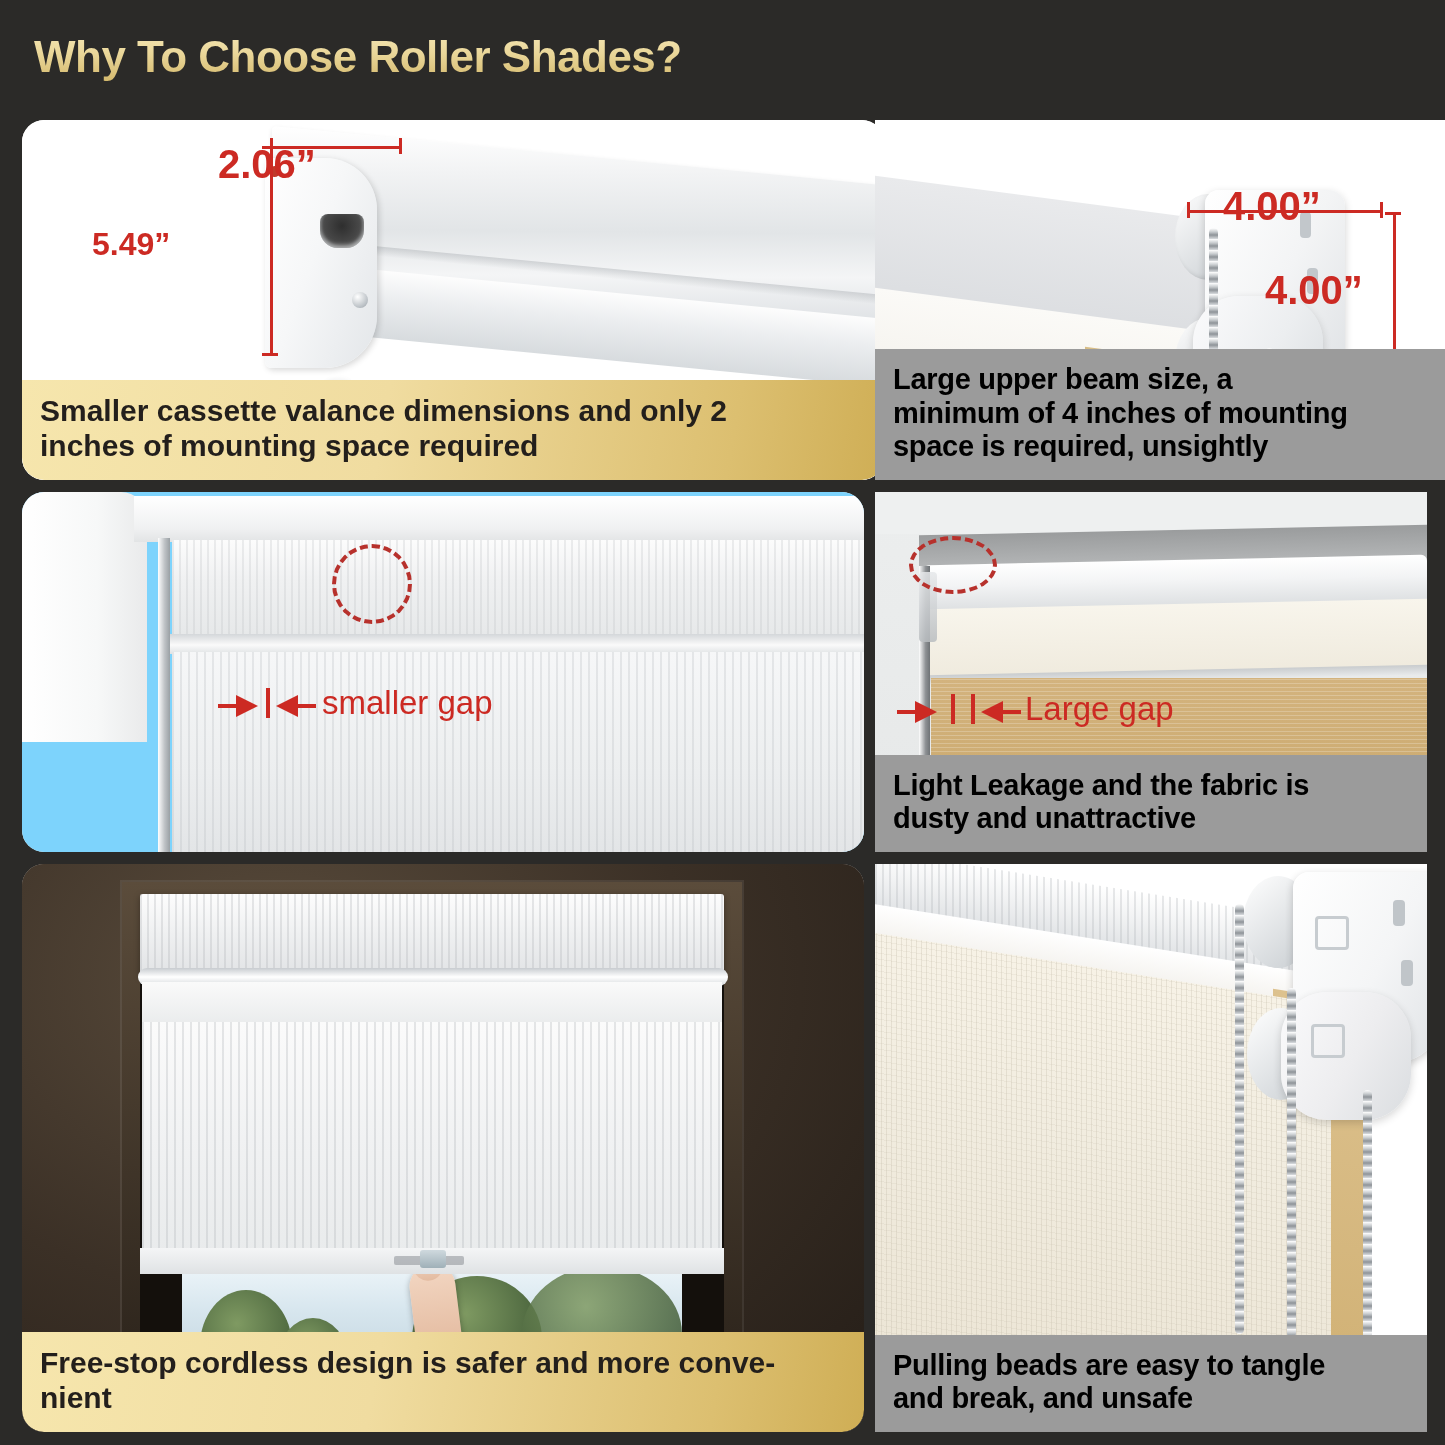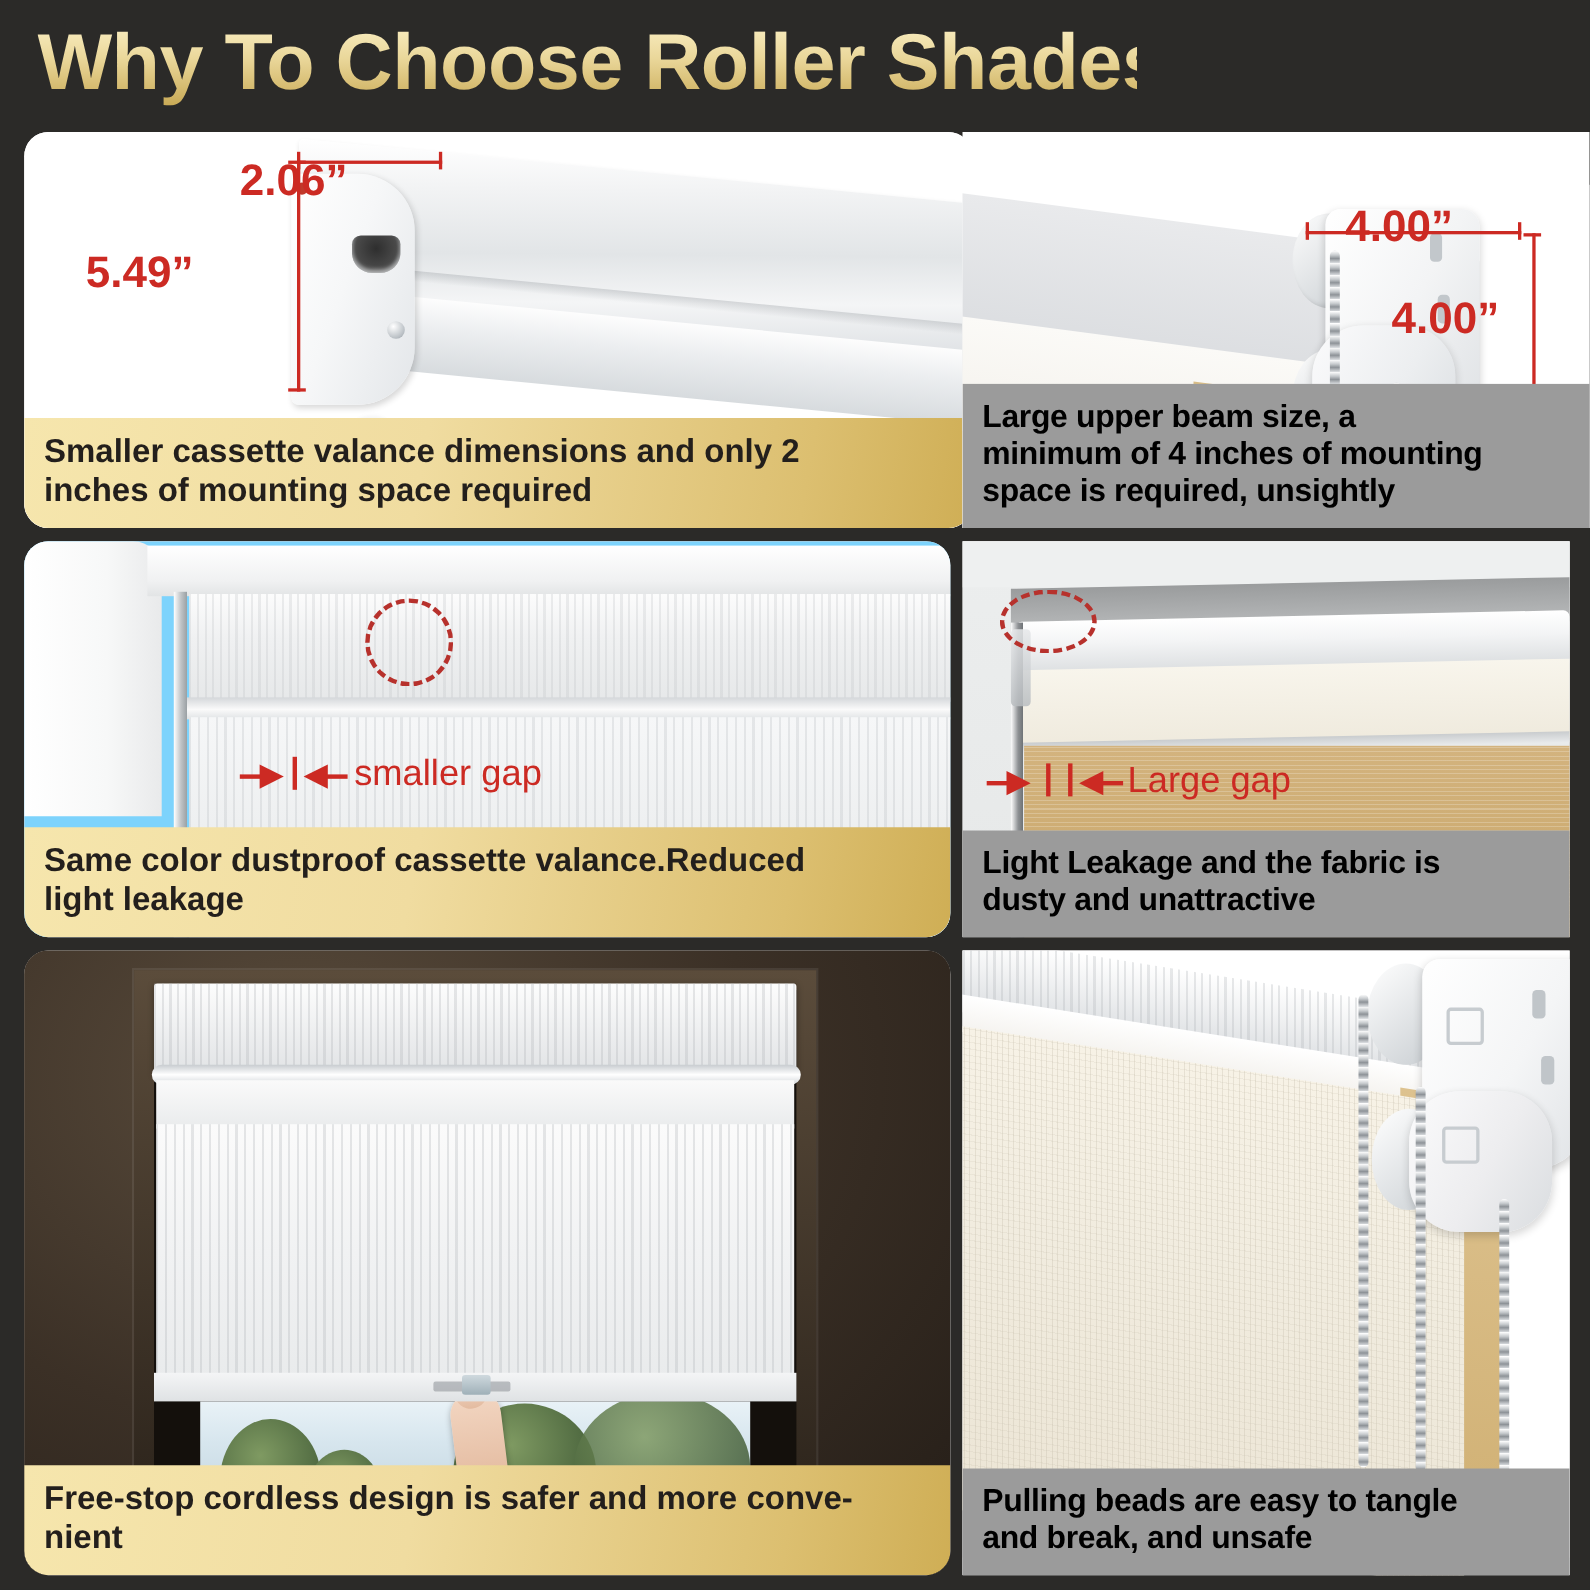--- a/index.html
+++ b/index.html
@@ -6,21 +6,21 @@
   body{
     width:1445px;height:1445px;
     background:#2b2a28;
     font-family:"Liberation Sans", sans-serif;
     overflow:hidden;
     position:relative;
   }
   
   .title{
     position:absolute;left:34px;top:18px;width:1000px;height:78px;
-    font-size:72px;font-weight:bold;letter-spacing:-0.5px;
+    font-size:44px;font-weight:bold;letter-spacing:-0.5px;
     color:#f0dda0;
     background:linear-gradient(180deg,#fbf0c6 0%,#ead79a 45%,#c9aa56 100%);
     -webkit-background-clip:text;background-clip:text;
     -webkit-text-fill-color:transparent;
     text-shadow:0 0 0 rgba(0,0,0,0);
     white-space:nowrap;line-height:78px;
   }
   
   .grid{position:absolute;left:0;top:108px;width:1445px;height:1337px;}
   .panel{position:absolute;overflow:hidden;background:#fff;}
@@ -346,21 +346,21 @@
       <div class="val-dot"></div>
 
       <div class="dim dim-h" style="left:248px;top:26px;width:132px;"></div>
       <div class="tick" style="left:248px;top:18px;"></div>
       <div class="tick" style="left:377px;top:18px;"></div>
       <div class="dimtext" style="left:196px;top:22px;font-size:40px;">2.06”</div>
 
       <div class="dim dim-v" style="left:248px;top:26px;height:210px;"></div>
       <div class="tickh" style="left:240px;top:26px;"></div>
       <div class="tickh" style="left:240px;top:233px;"></div>
-      <div class="dimtext" style="left:56px;top:106px;font-size:40px;">5.49”</div>
+      <div class="dimtext" style="left:70px;top:106px;font-size:32px;">5.49”</div>
     </div>
     <div class="cap gold">
       <span class="ln">Smaller cassette valance dimensions and only 2</span>
       <span class="ln">inches of mounting space required</span>
     </div>
   </div>
 
   <div class="panel bad c-right r1">
     <div class="photo p2bg">
       <div class="r2-fab-white"></div>
@@ -403,24 +403,20 @@
       <div class="dashcircle" style="left:310px;top:52px;width:72px;height:72px;"></div>
 
       <div class="gaparrow">
         <div class="stem" style="left:196px;top:212px;"></div>
         <div class="tri r" style="left:214px;top:203px;"></div>
         <div class="bar" style="left:244px;top:196px;"></div>
         <div class="tri l" style="left:254px;top:203px;"></div>
         <div class="stem" style="left:274px;top:212px;"></div>
       </div>
       <div class="gaplabel" style="left:300px;top:192px;">smaller gap</div>
-    </div>
-    <div class="cap gold">
-      <span class="ln">Same color dustproof cassette valance.Reduced</span>
-      <span class="ln">light leakage</span>
     </div>
   </div>
 
   <div class="panel bad c-right r2">
     <div class="photo p4bg">
       <div class="g-top"></div>
       <div class="g-dark"></div>
       <div class="g-tube"></div>
       <div class="g-cream"></div>
       <div class="g-edge"></div>

